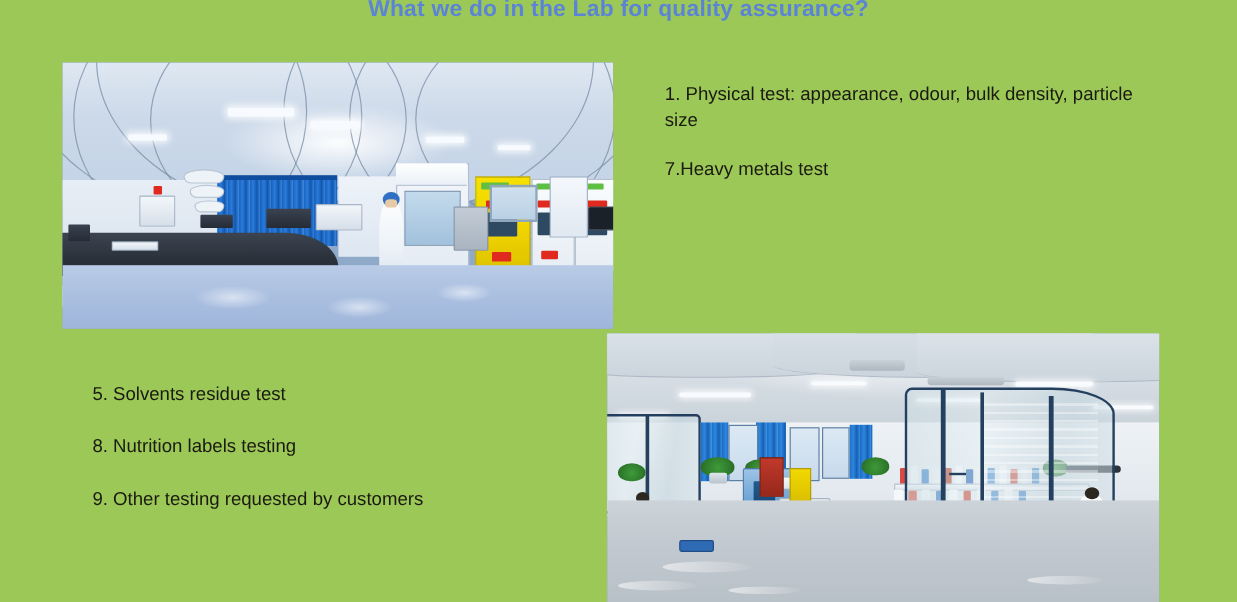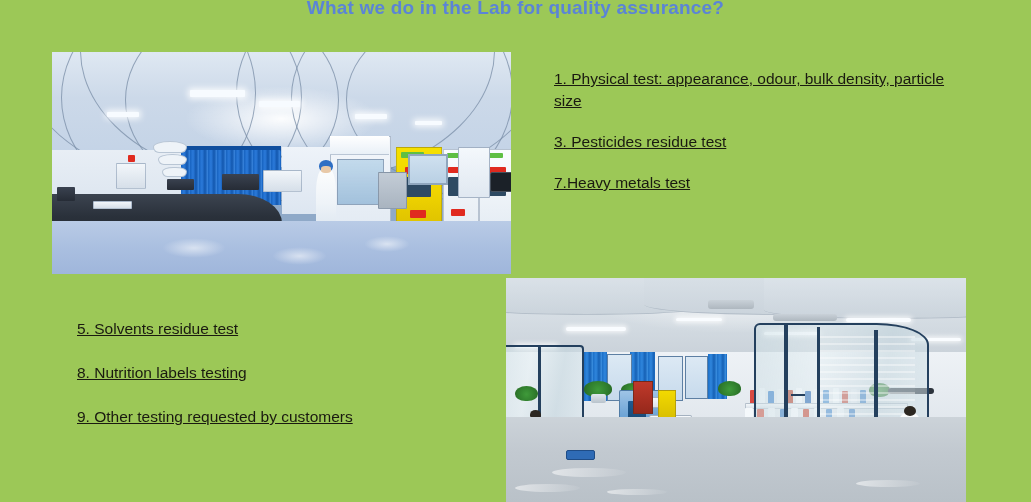--- a/index.html
+++ b/index.html
@@ -320,21 +320,21 @@
 
   
   .text-col {
     position: absolute;
     color: #1a1a10;
     font-size: 15.5px;
     line-height: 1.42;
   }
   #text-right { left: 554px; top: 68px; width: 392px; }
   #text-left  { left: 77px;  top: 318px; width: 420px; }
-  .text-item { margin: 0 0 19px 0; text-decoration: underline; }
+  .text-item { margin: 0 0 19px 0; }
   #text-left .text-item { margin-bottom: 22px; }
 </style>
 </head>
 <body>
 
 <div class="slide">
 
   <div class="slide-title">What we do in the Lab for quality assurance?</div>
 
   <div class="photo" id="photo-lab-1">
@@ -506,21 +506,20 @@
     <div class="pz p2-floor"></div>
     <div class="pz p2-floor-streak" style="left:10%;top:85%;width:16%;height:4%;"></div>
     <div class="pz p2-floor-streak" style="left:2%;top:92%;width:14%;height:3.5%;"></div>
     <div class="pz p2-floor-streak" style="left:22%;top:94%;width:13%;height:3%;"></div>
     <div class="pz p2-floor-streak" style="left:76%;top:90%;width:14%;height:3.2%;"></div>
     <div class="pz p2-instrument" style="left:13%;top:77%;width:6%;height:3.5%;background:#2f6bb5;border-color:#1f4c86;"></div>
   </div>
 
   <div class="text-col" id="text-right">
     <p class="text-item">1. Physical test: appearance, odour, bulk density, particle size</p>
-    <p class="text-item">3. Pesticides residue test</p>
     <p class="text-item">7.Heavy metals test</p>
   </div>
 
   <div class="text-col" id="text-left">
     <p class="text-item">5. Solvents residue test</p>
     <p class="text-item">8. Nutrition labels testing</p>
     <p class="text-item">9. Other testing requested by customers</p>
   </div>
 
 </div>

